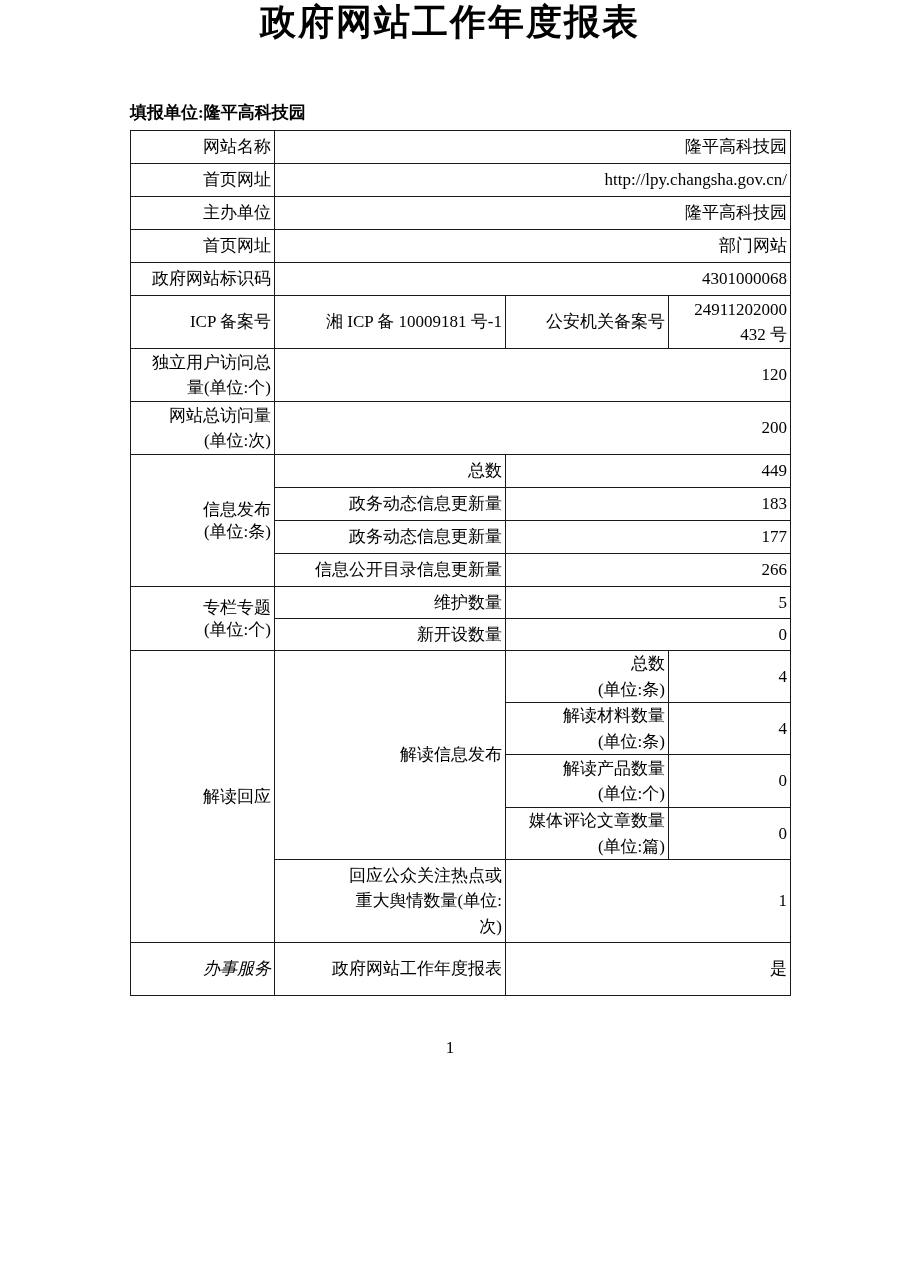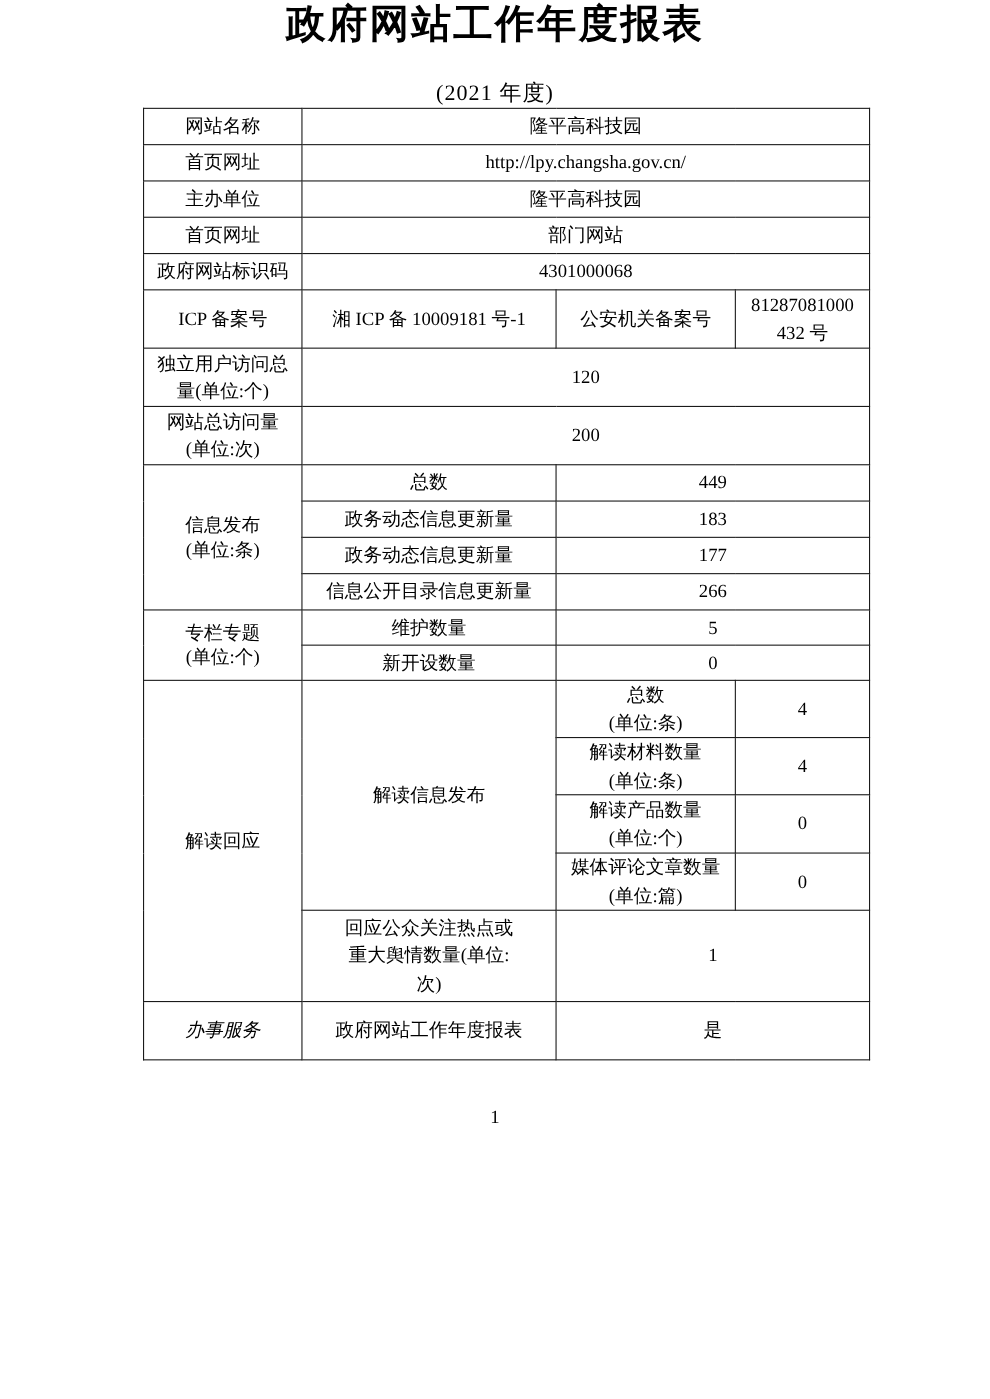--- a/index.html
+++ b/index.html
@@ -16,21 +16,21 @@
   .doc-subtitle{
     margin-top:28px;text-align:center;font-size:20px;letter-spacing:1px;
   }
   .reporting-unit{
     margin:58px 0 6px 130px;font-size:17px;font-weight:700;
   }
   table.report{
     border-collapse:collapse;table-layout:fixed;margin-left:130px;width:660px;
   }
   table.report td{
-    border:1px solid #1a1a1a;text-align:center;vertical-align:middle;
+    border:1px solid #1a1a1a;text-align:right;vertical-align:middle;
     font-size:17px;line-height:1.5;white-space:pre-line;padding:0 3px;
     overflow:hidden;
   }
   tr.h32 td{height:32px;line-height:1.3;}
   tr.h31 td{height:31px;line-height:1.3;margin-top:12px;}
   tr.h52 td{height:52px;}
   tr.h48 td{height:48px;}
   tr.h50 td{height:50px;}
   tr.h82 td{height:82px;margin-top:40px;}
   td.cut-top{vertical-align:top;padding-top:6px;}
@@ -38,21 +38,21 @@
   .page-number{
     margin-top:42px;text-align:center;font-size:17px;
   }
 </style>
 </head>
 <body>
 
 <div class="page">
 
   <div class="doc-title">政府网站工作年度报表</div>
-  <div class="doc-subtitle">(2021 年度)</div>
+  <div class="reporting-unit">填报单位:隆平高科技园</div>
 
   <table class="report">
     <colgroup>
       <col style="width:144px">
         <col style="width:231px">
         <col style="width:163px">
         <col style="width:122px">
     </colgroup>
 
     <tbody>
@@ -74,21 +74,21 @@
     </tr>
     <tr class="h32">
       <td>政府网站标识码</td>
       <td colspan="3">4301000068</td>
     </tr>
 
     <tr class="h52">
       <td>ICP 备案号</td>
       <td>湘 ICP 备 10009181 号-1</td>
       <td>公安机关备案号</td>
-      <td>81287081000
+      <td>24911202000
 432 号</td>
     </tr>
 
     <tr class="h52">
       <td>独立用户访问总
 量(单位:个)</td>
       <td colspan="3">120</td>
     </tr>
     <tr class="h52">
       <td>网站总访问量

